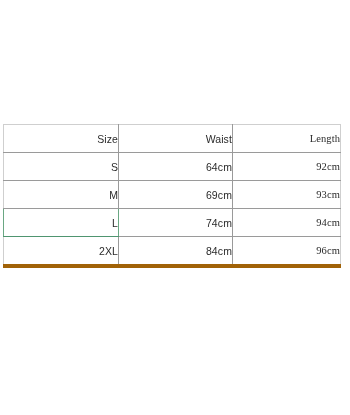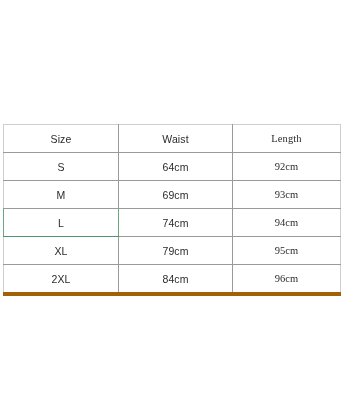--- a/index.html
+++ b/index.html
@@ -25,21 +25,21 @@
   table.size-table {
     width: 337px;
     border-collapse: collapse;
     table-layout: fixed;
     background: #ffffff;
   }
 
   table.size-table td {
     height: 27px;
     padding: 0;
-    text-align: center;
+    text-align: right;
     vertical-align: middle;
     font-size: 10.5px;
     color: #2b2b2b;
     font-weight: 400;
     letter-spacing: 0.1px;
     background: #ffffff;
     border-top: 1px solid #9a9a9a;
     border-bottom: 1px solid #9a9a9a;
     border-left: 1px solid #9a9a9a;
     border-right: 1px solid #9a9a9a;
@@ -103,25 +103,20 @@
         <td>69cm</td>
         <td>93cm</td>
       </tr>
 
       <tr>
         <td class="selected-cell">L</td>
         <td>74cm</td>
         <td>94cm</td>
       </tr>
 
-      <tr>
-        <td>XL</td>
-        <td>79cm</td>
-        <td>95cm</td>
-      </tr>
 
       <tr>
         <td>2XL</td>
         <td>84cm</td>
         <td>96cm</td>
       </tr>
     </tbody>
   </table>
 </div>
 

